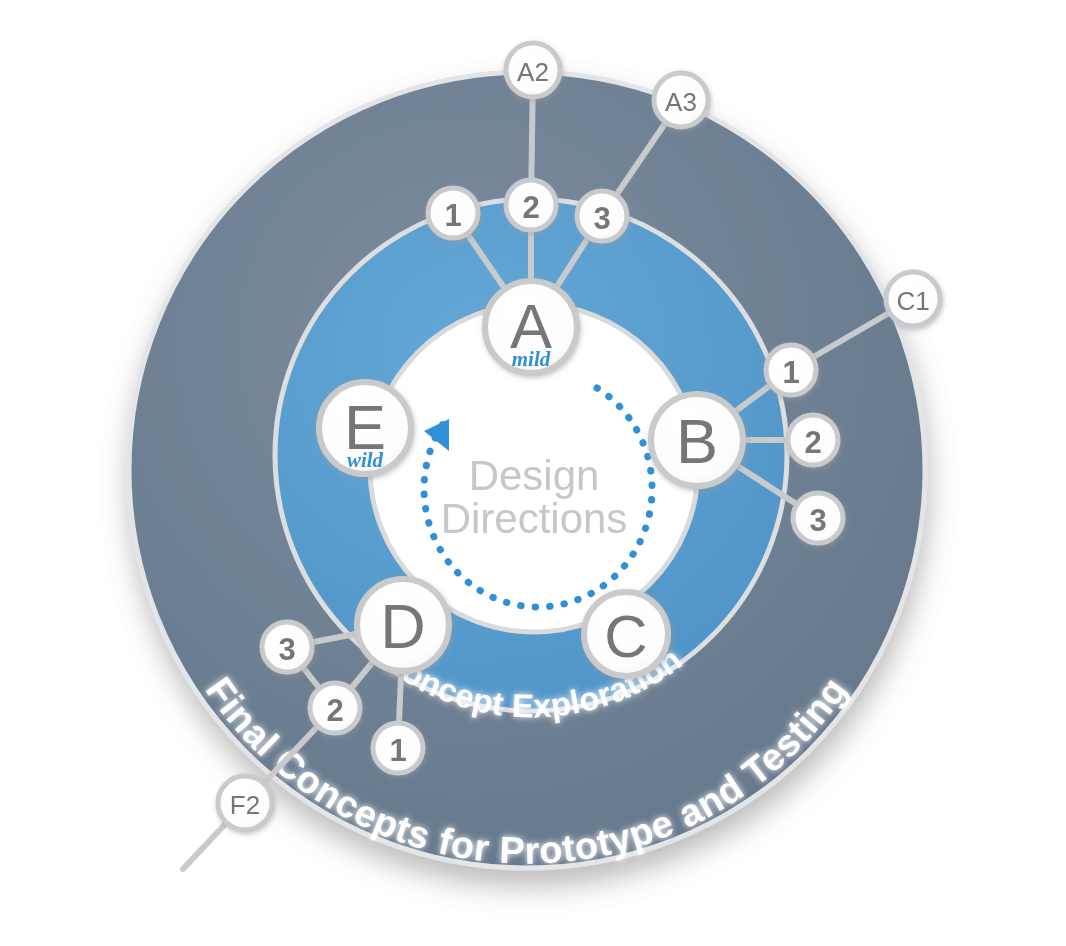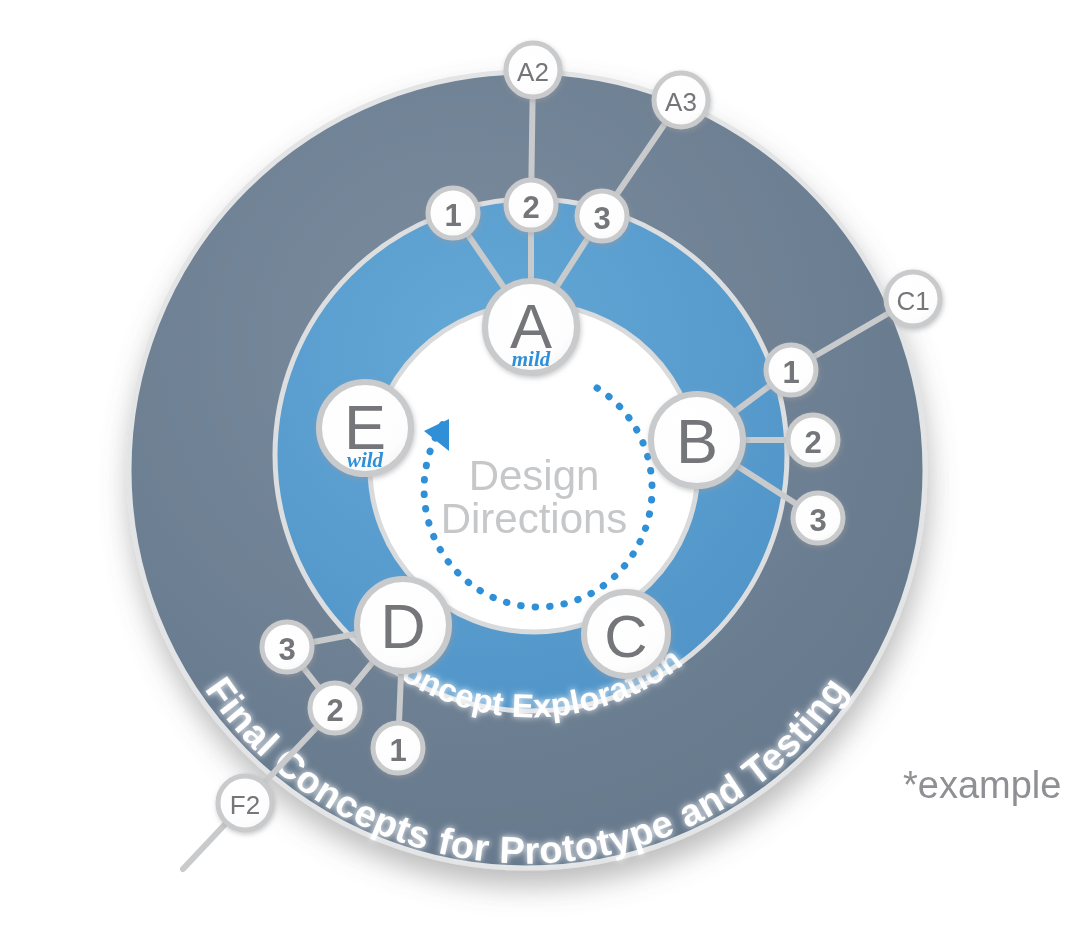--- a/index.html
+++ b/index.html
@@ -197,15 +197,14 @@
         <text x="403" y="648" text-anchor="middle" font-family="'Liberation Sans', sans-serif" font-size="63" fill="#757679">D</text>
       </g>
       <g>
         <circle cx="365" cy="428" r="46" fill="url(#nodeGrad)" stroke="#c9cacc" stroke-width="6" filter="url(#softNodeShadow)"></circle>
         <text x="365" y="449" text-anchor="middle" font-family="'Liberation Sans', sans-serif" font-size="63" fill="#757679">E</text>
         <text x="365" y="467" text-anchor="middle" font-family="'Liberation Serif', serif" font-size="21" font-style="italic" font-weight="bold" fill="#2f90d8">wild</text>
       </g>
     </g>
   </svg>
 
-  <div class="note-text" style="left: 903px; top: 764px;">*example</div>
 
 </div>
 
 </body></html>

